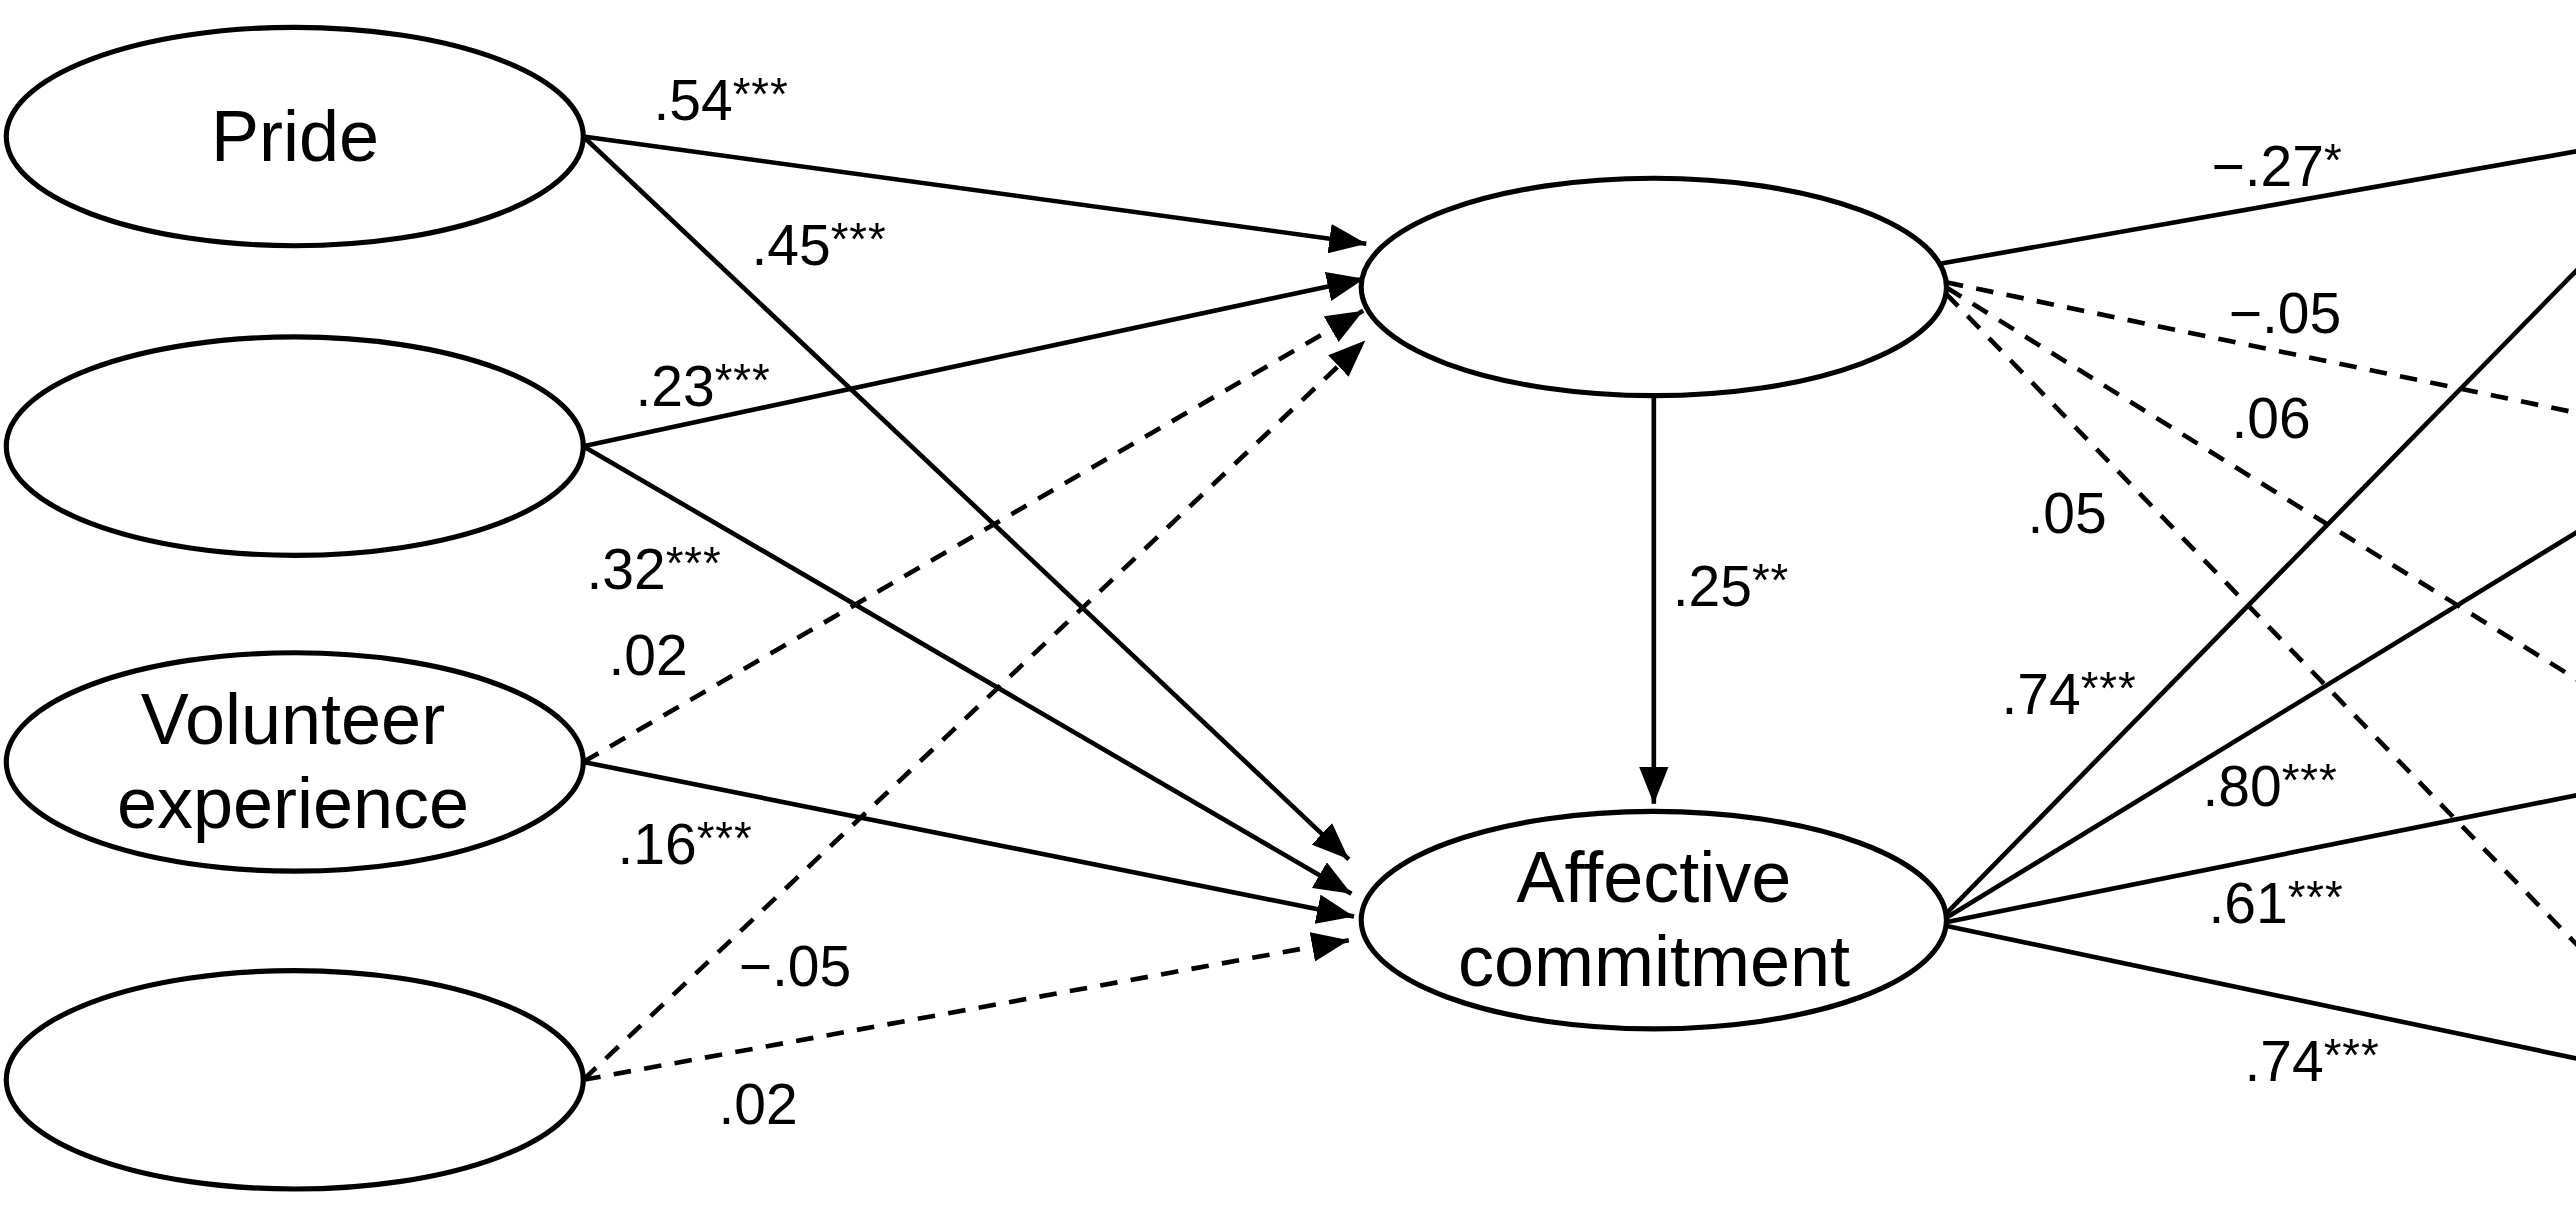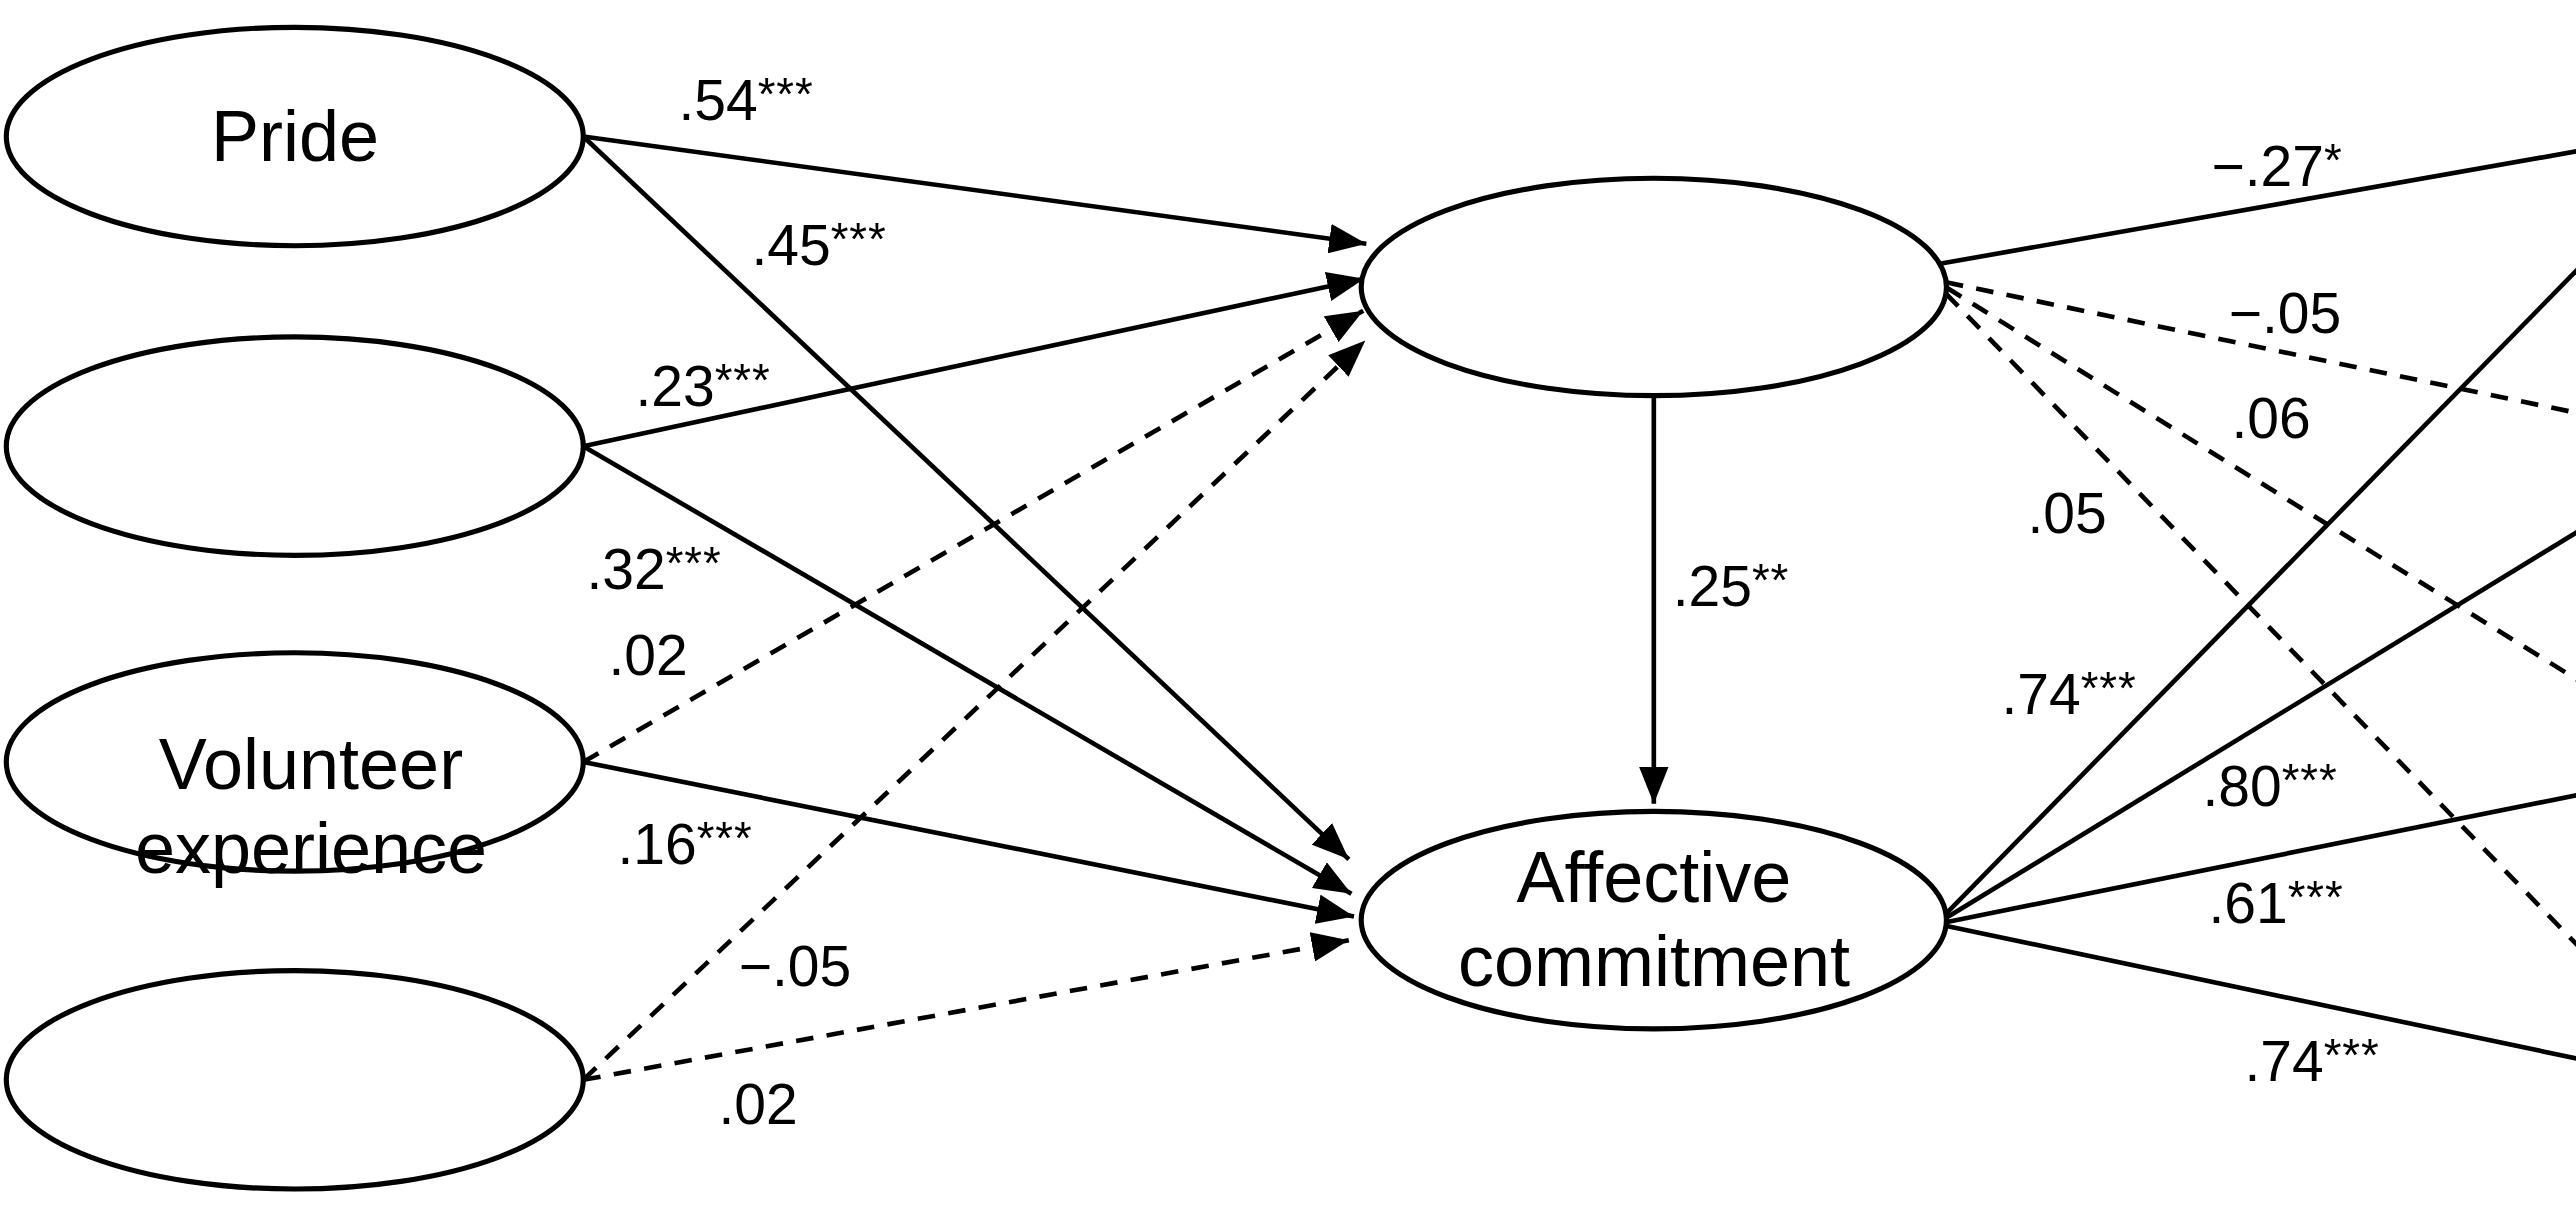--- a/index.html
+++ b/index.html
@@ -77,26 +77,26 @@
       <ellipse class="node-ellipse" cx="3210" cy="557" rx="568" ry="211"></ellipse>
       <ellipse class="node-ellipse" cx="3210" cy="1786" rx="568" ry="211"></ellipse>
       <ellipse class="node-ellipse" cx="5820" cy="265" rx="557" ry="212"></ellipse>
       <ellipse class="node-ellipse" cx="5820" cy="870" rx="557" ry="212"></ellipse>
       <ellipse class="node-ellipse" cx="5820" cy="1483" rx="557" ry="212"></ellipse>
       <ellipse class="node-ellipse" cx="5820" cy="2100" rx="557" ry="228"></ellipse>
     </g>
   </svg>
 
   <div class="label node-label" style="left:295px;  top:137px;">Pride</div>
-  <div class="label node-label" style="left:311px;  top:762px;margin-top:45px;">Volunteer
+  <div class="label node-label" style="left:293px;  top:762px;">Volunteer
 experience</div>
   <div class="label node-label" style="left:1654px; top:920px;">Affective
 commitment</div>
 
-  <div class="label edge-label" style="left:746px; top:100px;"><span>.54</span><span class="stars">***</span></div>
+  <div class="label edge-label" style="left:721px; top:100px;"><span>.54</span><span class="stars">***</span></div>
   <div class="label edge-label" style="left:819px; top:245px;"><span>.45</span><span class="stars">***</span></div>
   <div class="label edge-label" style="left:703px; top:386px;"><span>.23</span><span class="stars">***</span></div>
   <div class="label edge-label" style="left:654px; top:569px;"><span>.32</span><span class="stars">***</span></div>
   <div class="label edge-label" style="left:648px; top:655px;"><span>.02</span><span class="stars"></span></div>
   <div class="label edge-label" style="left:685px; top:844px;"><span>.16</span><span class="stars">***</span></div>
   <div class="label edge-label" style="left:795px; top:966px;"><span>−.05</span><span class="stars"></span></div>
   <div class="label edge-label" style="left:758px; top:1104px;"><span>.02</span><span class="stars"></span></div>
   <div class="label edge-label" style="left:1731px; top:586px;"><span>.25</span><span class="stars">**</span></div>
   <div class="label edge-label" style="left:2277px; top:166px;"><span>−.27</span><span class="stars">*</span></div>
   <div class="label edge-label" style="left:2285px; top:313px;"><span>−.05</span><span class="stars"></span></div>

